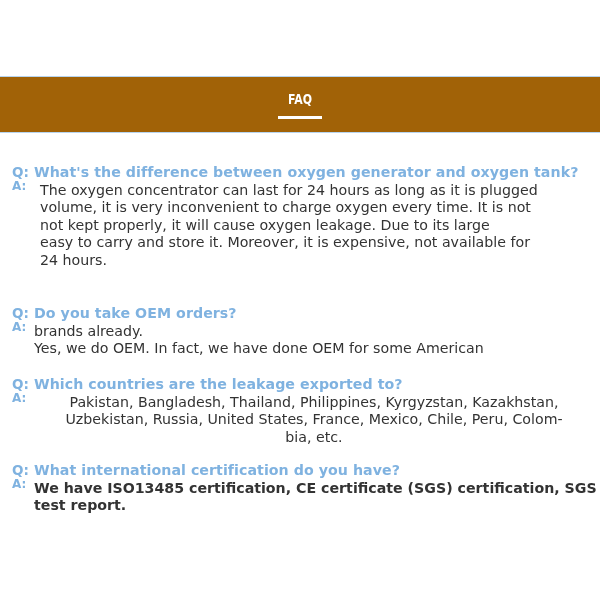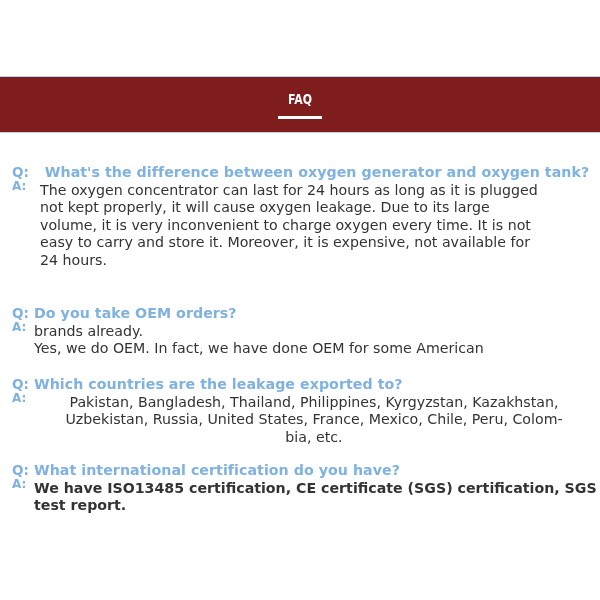--- a/index.html
+++ b/index.html
@@ -91,36 +91,36 @@
       line-height: 17.6px;
     }
     .a-line {
       display: block;
       white-space: nowrap;
     }
   </style>
 </head>
 <body>
 
-<div class="banner" style="background: #7f1d1d;">
+<div class="banner" style="background: #a16207;">
   <div class="banner-title">FAQ</div>
   <div class="banner-underline"></div>
 </div>
 
 <div class="faq-block" style="top:164px;">
   <div class="q-row">
     <span class="q-label" style="color: rgb(127, 178, 224);">Q:</span>
-    <div class="q-text" style="color: rgb(127, 178, 224); text-align: center;">What's the difference between oxygen generator and oxygen tank?</div>
+    <div class="q-text" style="color: rgb(127, 178, 224);">What's the difference between oxygen generator and oxygen tank?</div>
   </div>
   <div class="a-row">
     <span class="a-label" style="color: rgb(127, 178, 224);">A:</span>
     <div class="a-text" style="color: rgb(51, 51, 51); margin-left: 40px;">
       <span class="a-line">The oxygen concentrator can last for 24 hours as long as it is plugged</span>
+      <span class="a-line">volume, it is very inconvenient to charge oxygen every time. It is not</span>
       <span class="a-line">not kept properly, it will cause oxygen leakage. Due to its large</span>
-      <span class="a-line">volume, it is very inconvenient to charge oxygen every time. It is not</span>
       <span class="a-line">easy to carry and store it. Moreover, it is expensive, not available for</span>
       <span class="a-line">24 hours.</span>
     </div>
   </div>
 </div>
 
 <div class="faq-block" style="top:305px;">
   <div class="q-row">
     <span class="q-label" style="color: rgb(127, 178, 224);">Q:</span>
     <div class="q-text" style="color: rgb(127, 178, 224);">Do you take OEM orders?</div>

